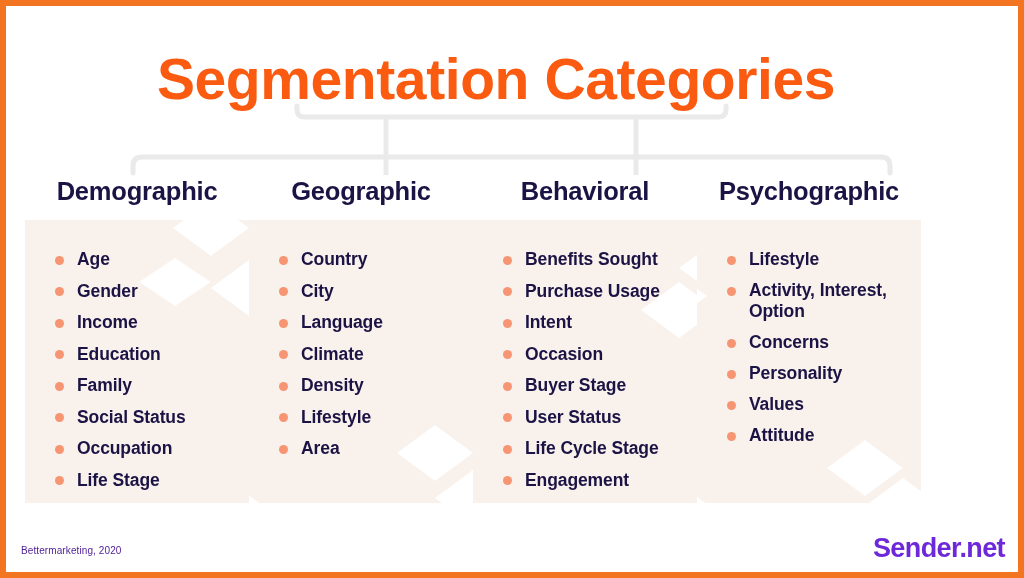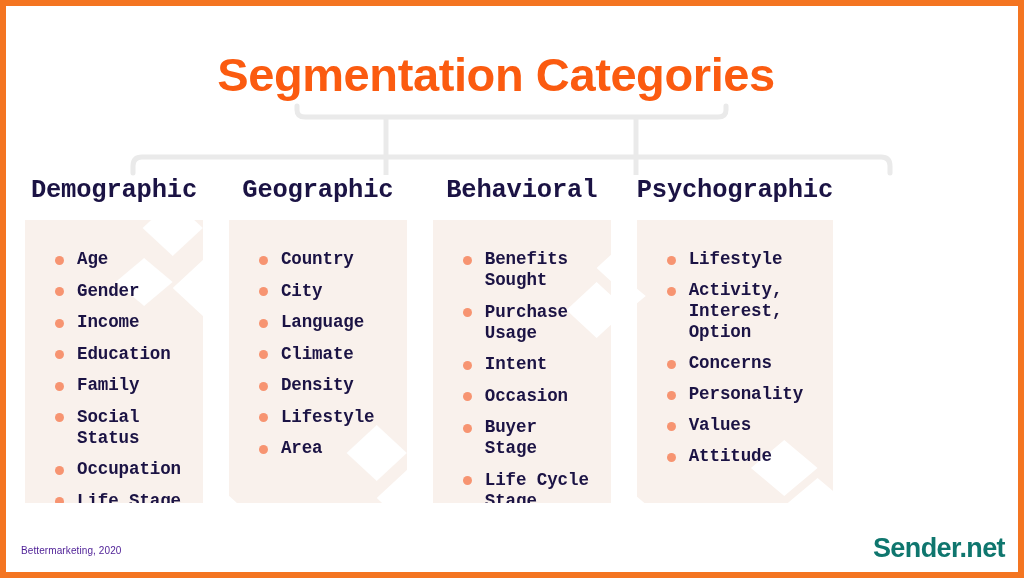--- a/index.html
+++ b/index.html
@@ -32,46 +32,44 @@
   }
 
   
   .title {
     position: absolute;
     left: 0;
     top: 50px;
     width: 992px;
     text-align: center;
     color: #FB5B10;
-    font-size: 47px;
+    font-size: 57px;
     font-weight: bold;
     letter-spacing: -0.4px;
     line-height: 1.05;
   }
 
   
   .connectors {
     position: absolute;
     left: 0; top: 0;
     width: 1024px;
     height: 578px;
     z-index: 2;
     pointer-events: none;
   }
 
   
   .columns {
     position: absolute;
     left: 25px;
     top: 176px;
-    width: 808px;
+    width: 974px;
     display: flex;
-    gap: 26px;
     z-index: 3;
-    font-family: Liberation Mono, monospace;
   }
   .column {
     width: 224px;
     display: flex;
     flex-direction: column;
   }
   .col-head {
     color: #1B1344;
     font-size: 25.5px;
     font-weight: bold;
@@ -131,21 +129,21 @@
     top: 545px;
     color: #4c1d95;
     font-size: 10px;
     font-weight: normal;
     letter-spacing: 0.1px;
   }
   .footer-logo {
     position: absolute;
     right: 19px;
     top: 533px;
-    color: #0f766e;
+    color: #6d28d9;
     font-size: 27px;
     font-weight: bold;
     letter-spacing: -0.6px;
   }
 </style>
 </head>
 <body>
 
 <div id="canvas">
 
@@ -211,20 +209,21 @@
         <svg class="deco" viewBox="0 0 224 283" preserveAspectRatio="none">
           <polygon points="206,62 244,90 206,118 168,90" fill="#ffffff"></polygon>
           <polygon points="244,20 282,48 244,76 206,48" fill="#ffffff"></polygon>
         </svg>
         <ul>
           <li><span class="bullet"></span><span>Benefits Sought</span></li>
           <li><span class="bullet"></span><span>Purchase Usage</span></li>
           <li><span class="bullet"></span><span>Intent</span></li>
           <li><span class="bullet"></span><span>Occasion</span></li>
           <li><span class="bullet"></span><span>Buyer Stage</span></li>
+          <li><span class="bullet"></span><span>User Status</span></li>
           <li><span class="bullet"></span><span>Life Cycle Stage</span></li>
           <li><span class="bullet"></span><span>Engagement</span></li>
         </ul>
       </div>
     </div>
 
     <div class="column">
       <div class="col-head">Psychographic</div>
       <div class="card c4">
         <svg class="deco" viewBox="0 0 224 283" preserveAspectRatio="none">

